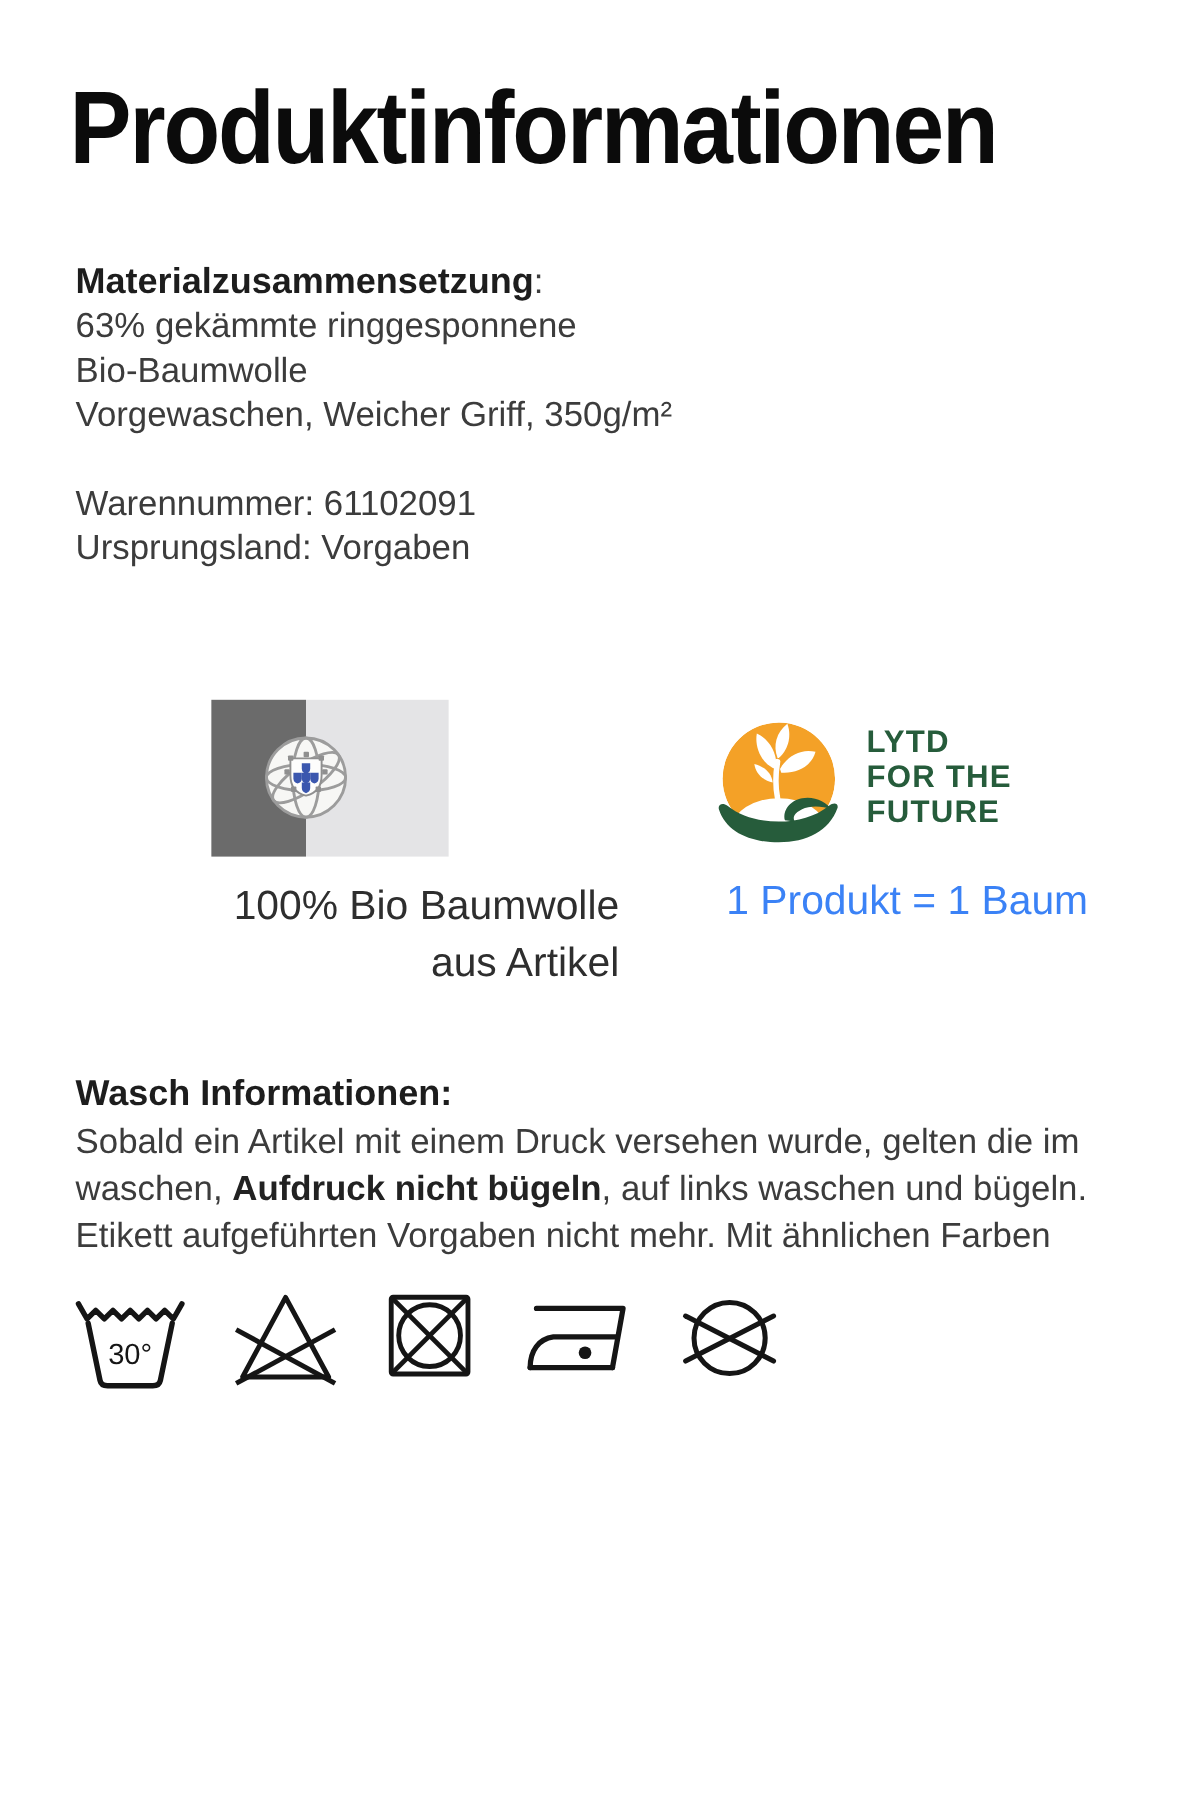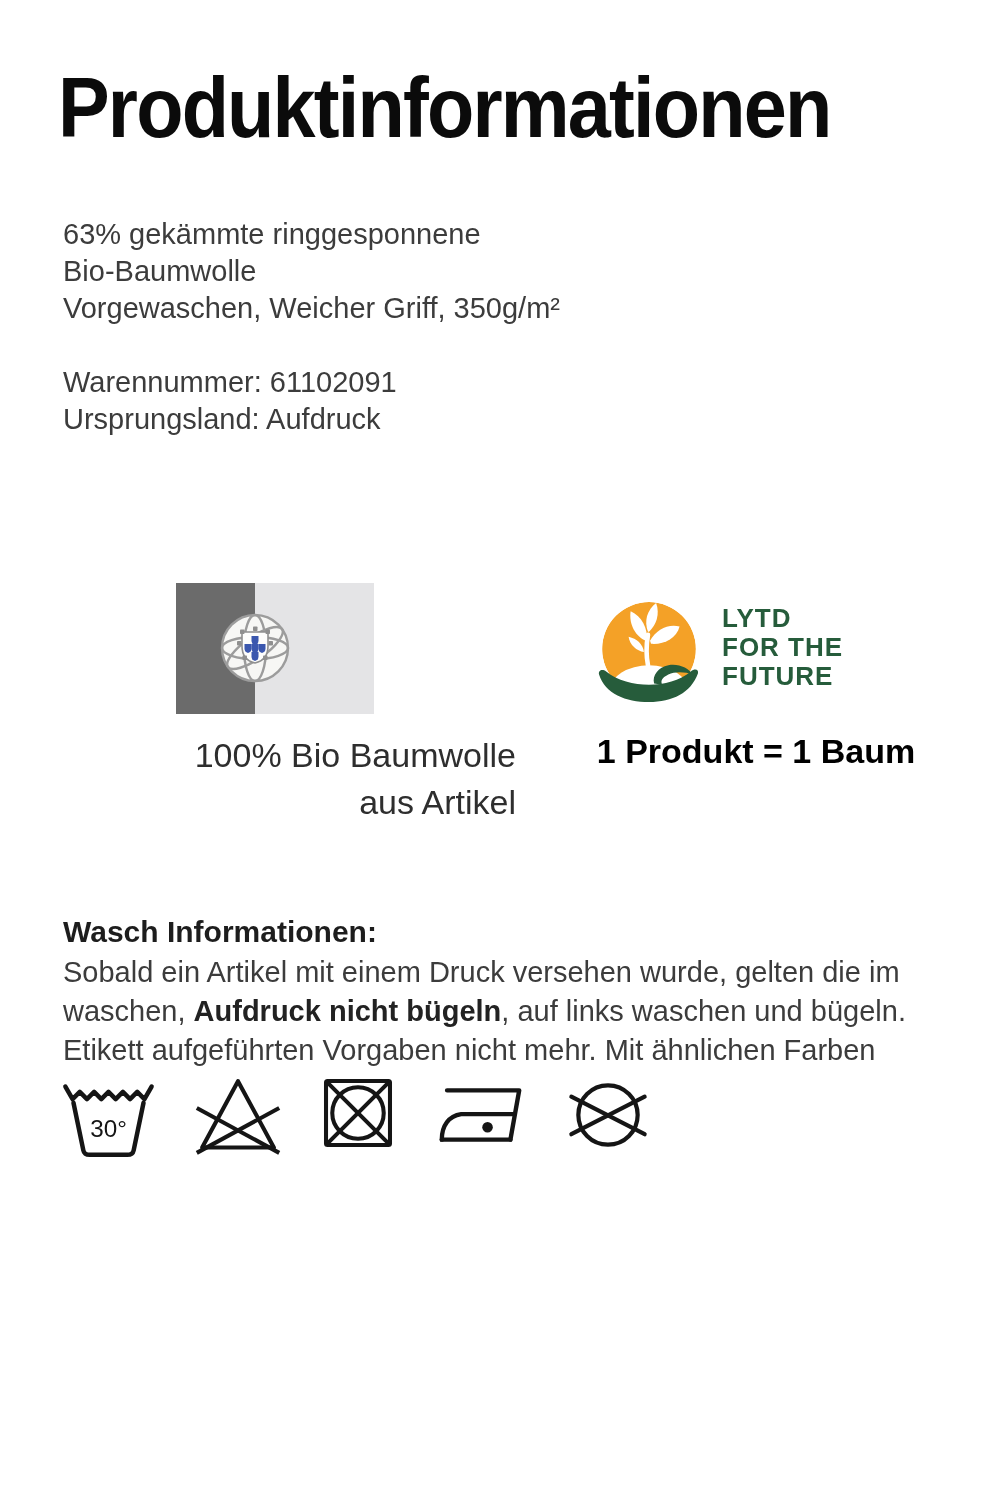--- a/index.html
+++ b/index.html
@@ -12,48 +12,49 @@
   .material p, .wash p{margin:0;}
   .bold-head{font-weight:bold;font-size:30px;color:#1d1d1d;}
   .id-block{margin-top:37px;}
   .flag-fig{position:absolute;left:176px;top:583px;}
   .flag-caption{position:absolute;left:46px;top:732px;width:470px;text-align:right;
                 font-size:34px;line-height:47px;font-weight:500;color:#2e2e2e;}
   .tftf-logo{position:absolute;left:592px;top:598px;}
   .tftf-text{position:absolute;left:722px;top:604px;font-size:26px;line-height:29px;
              font-weight:bold;letter-spacing:1px;color:#265c3b;}
   .tree-caption{position:absolute;left:540px;top:732px;width:432px;text-align:center;
-                font-size:34px;font-weight:700;color:#000000;}
-  .wash{position:absolute;left:63px;top:912px;font-size:29px;line-height:39px;}
+                font-size:34px;font-weight:400;color:#3b82f6;}
+  .wash{position:absolute;left:63px;top:892px;font-size:29px;line-height:39px;}
   .wash .bold-head{display:block;margin-bottom:2px;}
   .inline-bold{font-weight:bold;color:#222;}
   .care-icons{position:absolute;left:60px;top:1074px;display:flex;align-items:flex-start;gap:36px;}
   .care-icons svg{display:block;}
   .barcode-wrap{position:absolute;left:150px;top:1232px;width:712px;text-align:center;}
   .bars{display:block;margin:20px auto 0 auto;}
   .reg{position:absolute;right:-10px;top:-2px;font-size:26px;color:#111;font-weight:500;}
   .brand{margin-top:15px;font-family:Liberation Mono, monospace;font-size:37px;color:#181818;
          letter-spacing:14px;word-spacing:26px;padding-left:14px;white-space:nowrap;}
   .code-number{margin-top:9px;font-family:"Liberation Serif",serif;font-size:21px;color:#222;
                letter-spacing:13px;padding-left:13px;}
 </style>
 </head>
 <body>
 
 <div class="page">
 
   <h1 class="title">Produktinformationen</h1>
 
   <section class="material">
+    <p><span class="bold-head">Materialzusammensetzung</span><span>:</span></p>
     <p>63% gekämmte ringgesponnene</p>
     <p>Bio-Baumwolle</p>
     <p>Vorgewaschen, Weicher Griff, 350g/m²</p>
     <div class="id-block">
       <p>Warennummer: 61102091</p>
-      <p>Ursprungsland: Aufdruck</p>
+      <p>Ursprungsland: Vorgaben</p>
     </div>
   </section>
 
   <div class="flag-fig">
     <svg width="198" height="131" viewBox="0 0 198 131">
       <rect x="0" y="0" width="79" height="131" fill="#6B6B6B"></rect>
       <rect x="79" y="0" width="119" height="131" fill="#E4E4E6"></rect>
       <g stroke="#9c9c9c" stroke-width="2.4" fill="none">
         <circle cx="79" cy="65" r="33" fill="#f7f7f5"></circle>
         <ellipse cx="79" cy="65" rx="33" ry="11"></ellipse>

